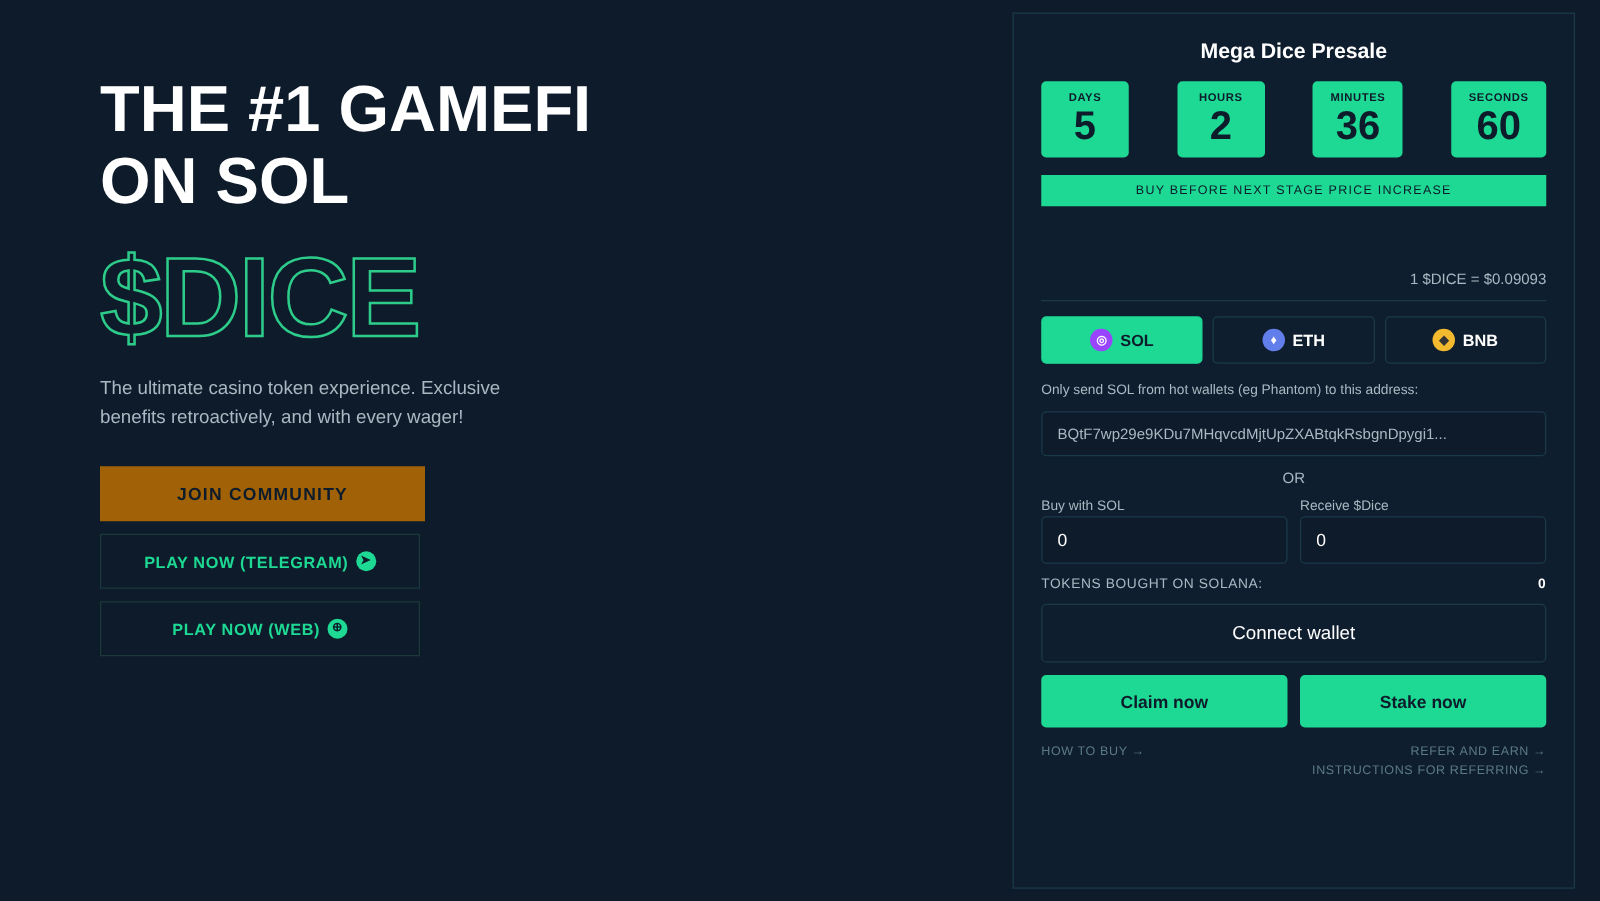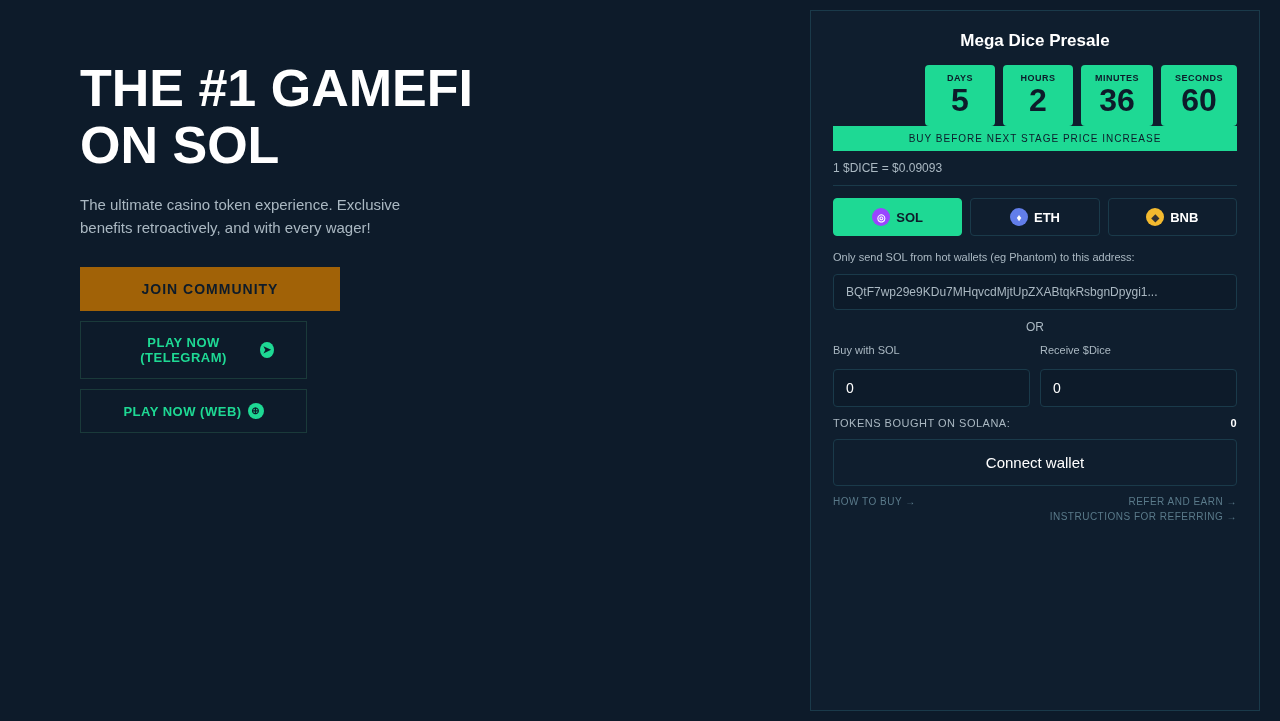--- a/index.html
+++ b/index.html
@@ -67,21 +67,21 @@
       background-color: transparent;
       color: #1ed994;
       font-weight: 700;
       font-size: 13px;
       padding: 13px 32px;
       border: 1.5px solid #1a3a3a;
       cursor: pointer;
       text-transform: uppercase;
       letter-spacing: 0.5px;
       margin-bottom: 10px;
-      width: 227px;
+      width: 256px;
       display: flex;
       align-items: center;
       justify-content: center;
       gap: 6px;
     }
 
     .arrow-icon {
       display: inline-block;
       width: 16px;
       height: 16px;
@@ -108,21 +108,22 @@
       text-align: center;
       color: #ffffff;
       font-size: 17px;
       font-weight: 700;
       margin-bottom: 14px;
     }
 
     .countdown {
       display: flex;
       gap: 8px;
-      justify-content: flex-end;
+      justify-content: space-between;
+      margin-bottom: 14px;
     }
 
     .countdown-box {
       background-color: #1ed994;
       color: #0d1b2a;
       text-align: center;
       padding: 8px 14px;
       border-radius: 4px;
       min-width: 70px;
     }
@@ -156,24 +157,25 @@
       color: #ffffff;
       font-size: 15px;
       font-weight: 700;
       text-align: center;
       margin-bottom: 4px;
     }
 
     .price-info {
       color: #aab8c2;
       font-size: 12px;
-      text-align: left;
+      text-align: right;
       margin-bottom: 12px;
       padding-bottom: 10px;
       border-bottom: 1px solid #1a3a4a;
+      margin-top: 41px;
     }
 
     .currency-tabs {
       display: flex;
       gap: 8px;
       margin-bottom: 14px;
     }
 
     .currency-tab {
       flex: 1;
@@ -244,21 +246,21 @@
     }
 
     .input-group {
       flex: 1;
     }
 
     .input-group label {
       display: block;
       color: #aab8c2;
       font-size: 11px;
-      margin-bottom: 13px;
+      margin-bottom: 2px;
     }
 
     .input-group input {
       width: 100%;
       background: #0d1b2a;
       border: 1px solid #1a3a4a;
       color: #ffffff;
       padding: 10px 12px;
       font-size: 14px;
       border-radius: 4px;
@@ -337,20 +339,21 @@
     }
   </style>
 </head>
 <body>
 
 <div class="left-panel">
   <h1 class="main-heading">
     <span>THE #1 GAMEFI</span><br>
     <span>ON SOL</span>
   </h1>
+  <div class="dice-logo">$DICE</div>
   <p class="tagline">The ultimate casino token experience. Exclusive benefits retroactively, and with every wager!</p>
   <button class="btn-join">JOIN COMMUNITY</button>
   <button class="btn-play">
     <span>PLAY NOW (TELEGRAM)</span>
     <span class="arrow-icon">➤</span>
   </button>
   <button class="btn-play">
     <span>PLAY NOW (WEB)</span>
     <span class="arrow-icon">⊕</span>
   </button>
@@ -413,20 +416,24 @@
     </div>
   </div>
 
   <div class="tokens-bought">
     <span>TOKENS BOUGHT ON SOLANA:</span>
     <span class="count">0</span>
   </div>
 
   <button class="connect-wallet-btn">Connect wallet</button>
 
+  <div class="action-buttons">
+    <button class="claim-btn">Claim now</button>
+    <button class="stake-btn">Stake now</button>
+  </div>
 
   <div class="footer-links">
     <span class="footer-link">HOW TO BUY →</span>
     <div class="footer-right">
       <span class="footer-link">REFER AND EARN →</span>
       <span class="footer-link">INSTRUCTIONS FOR REFERRING →</span>
     </div>
   </div>
 </div>
 

